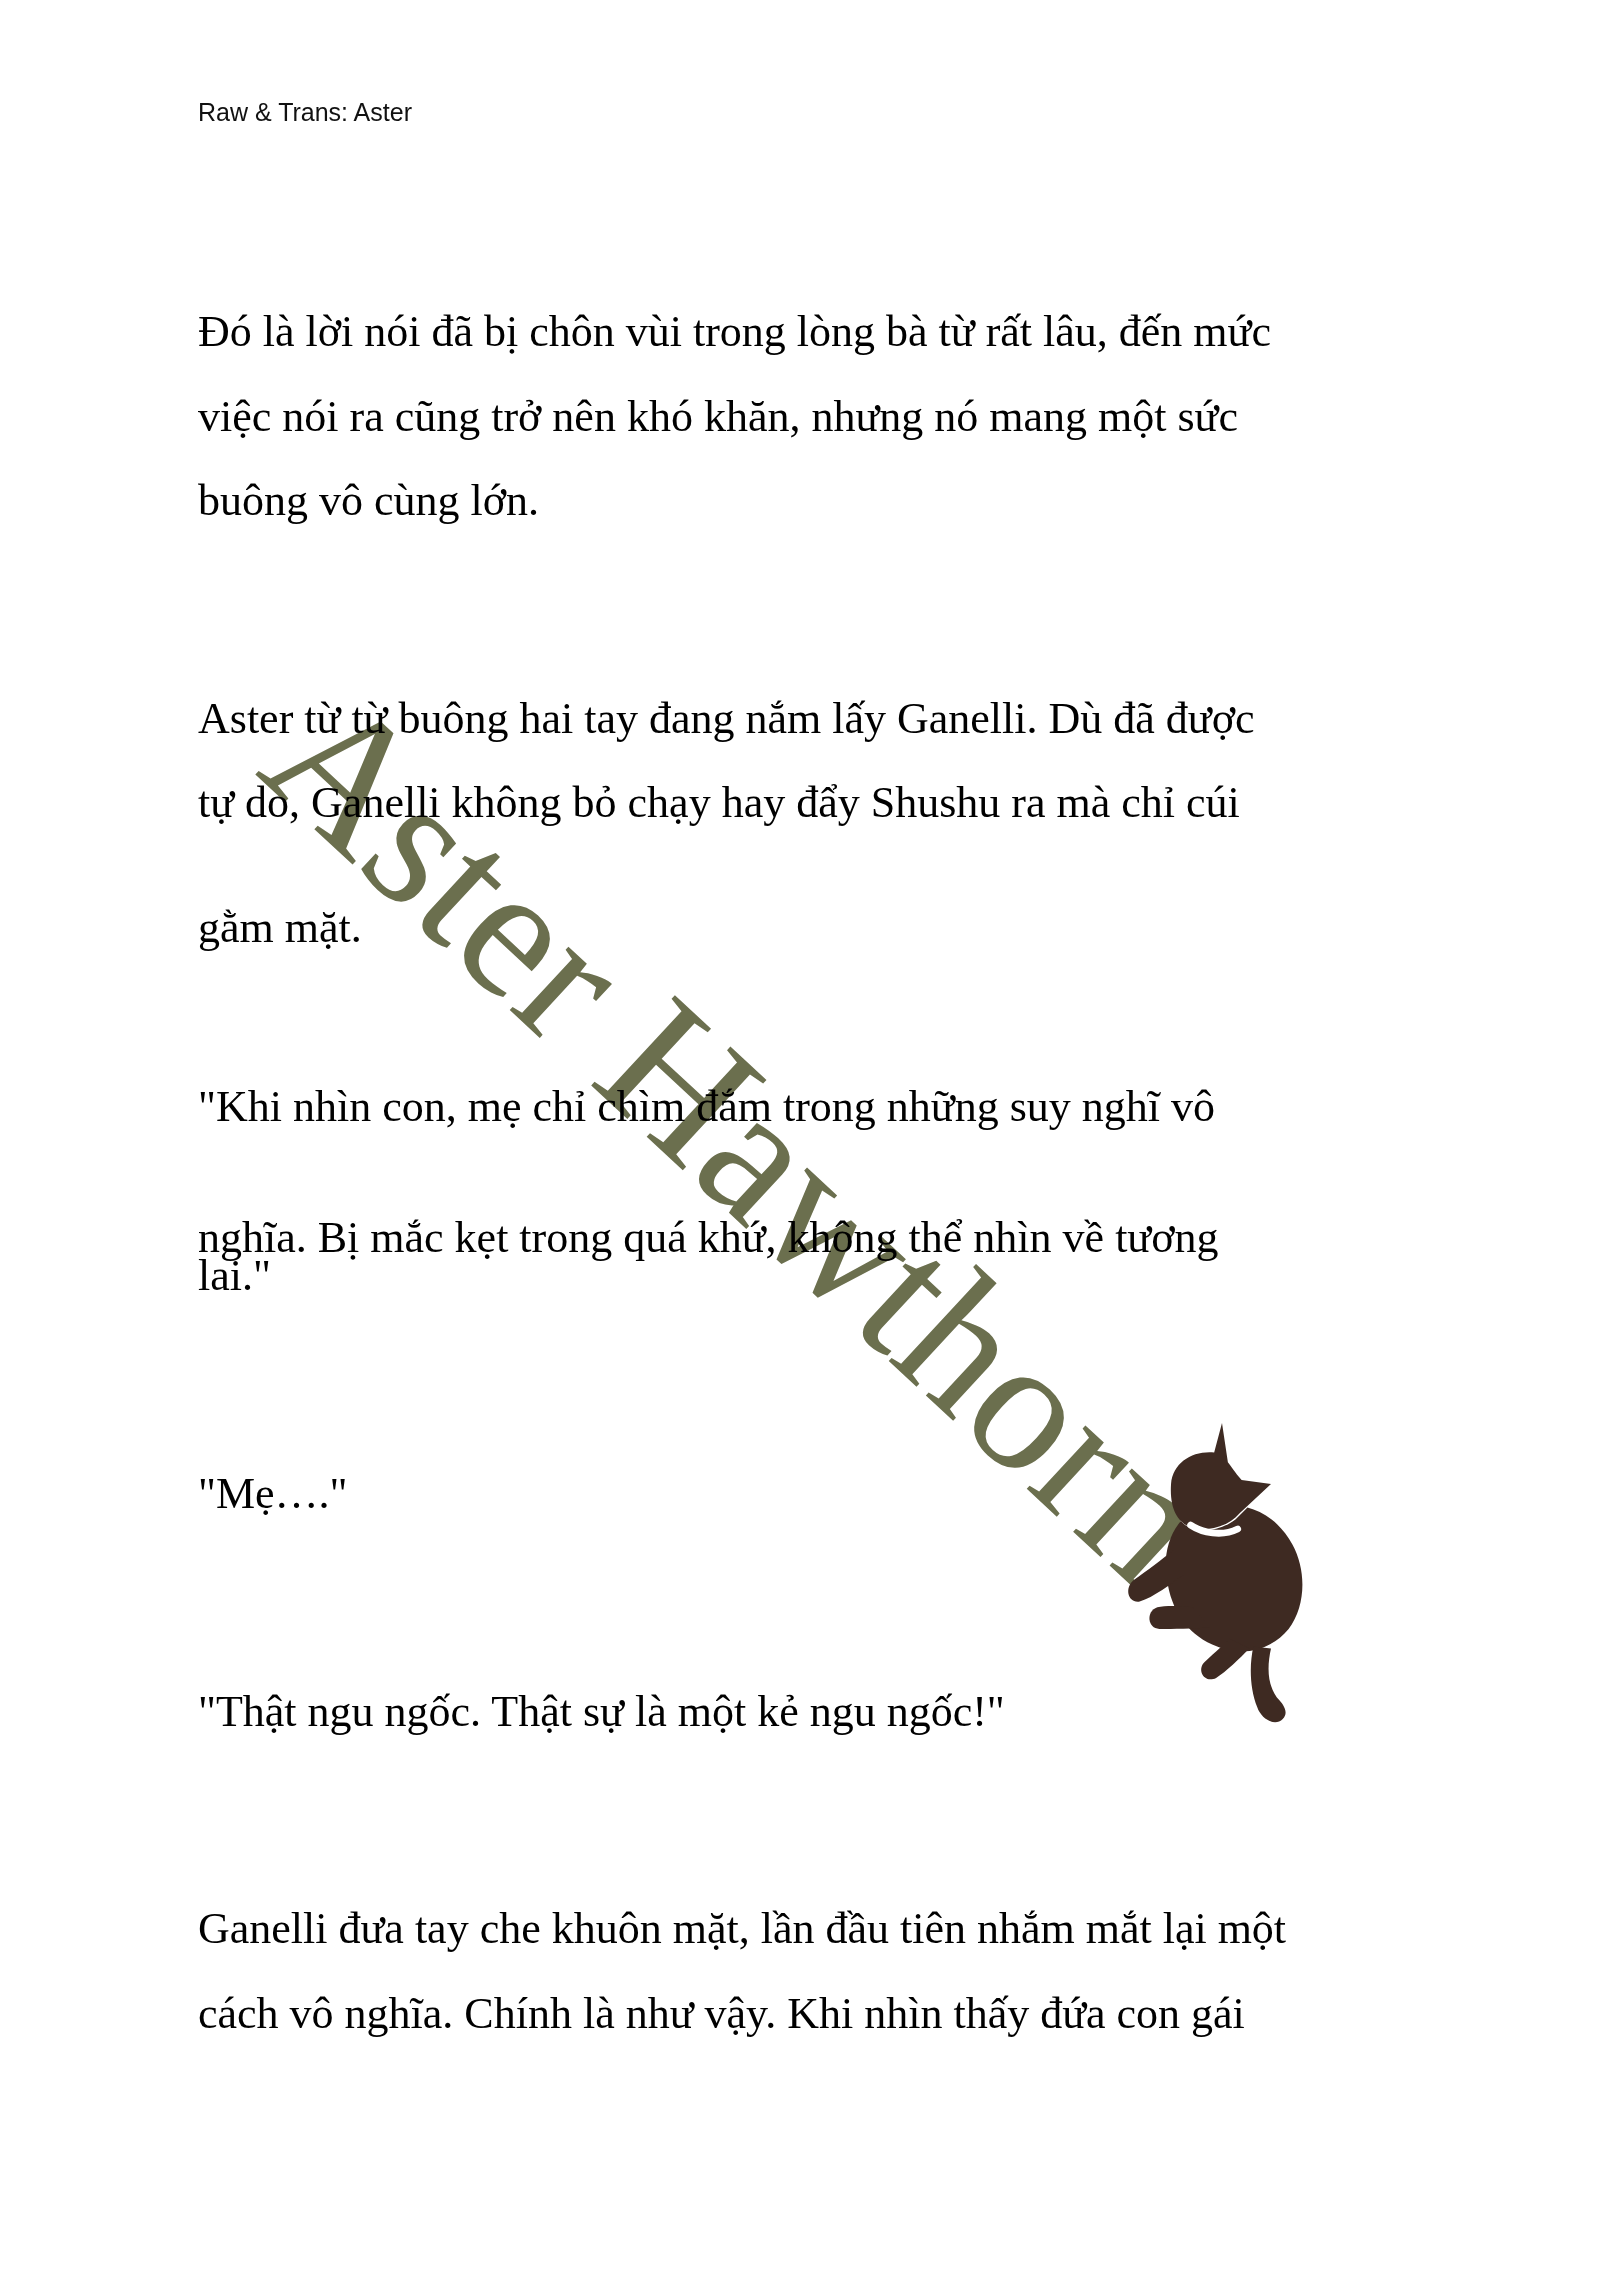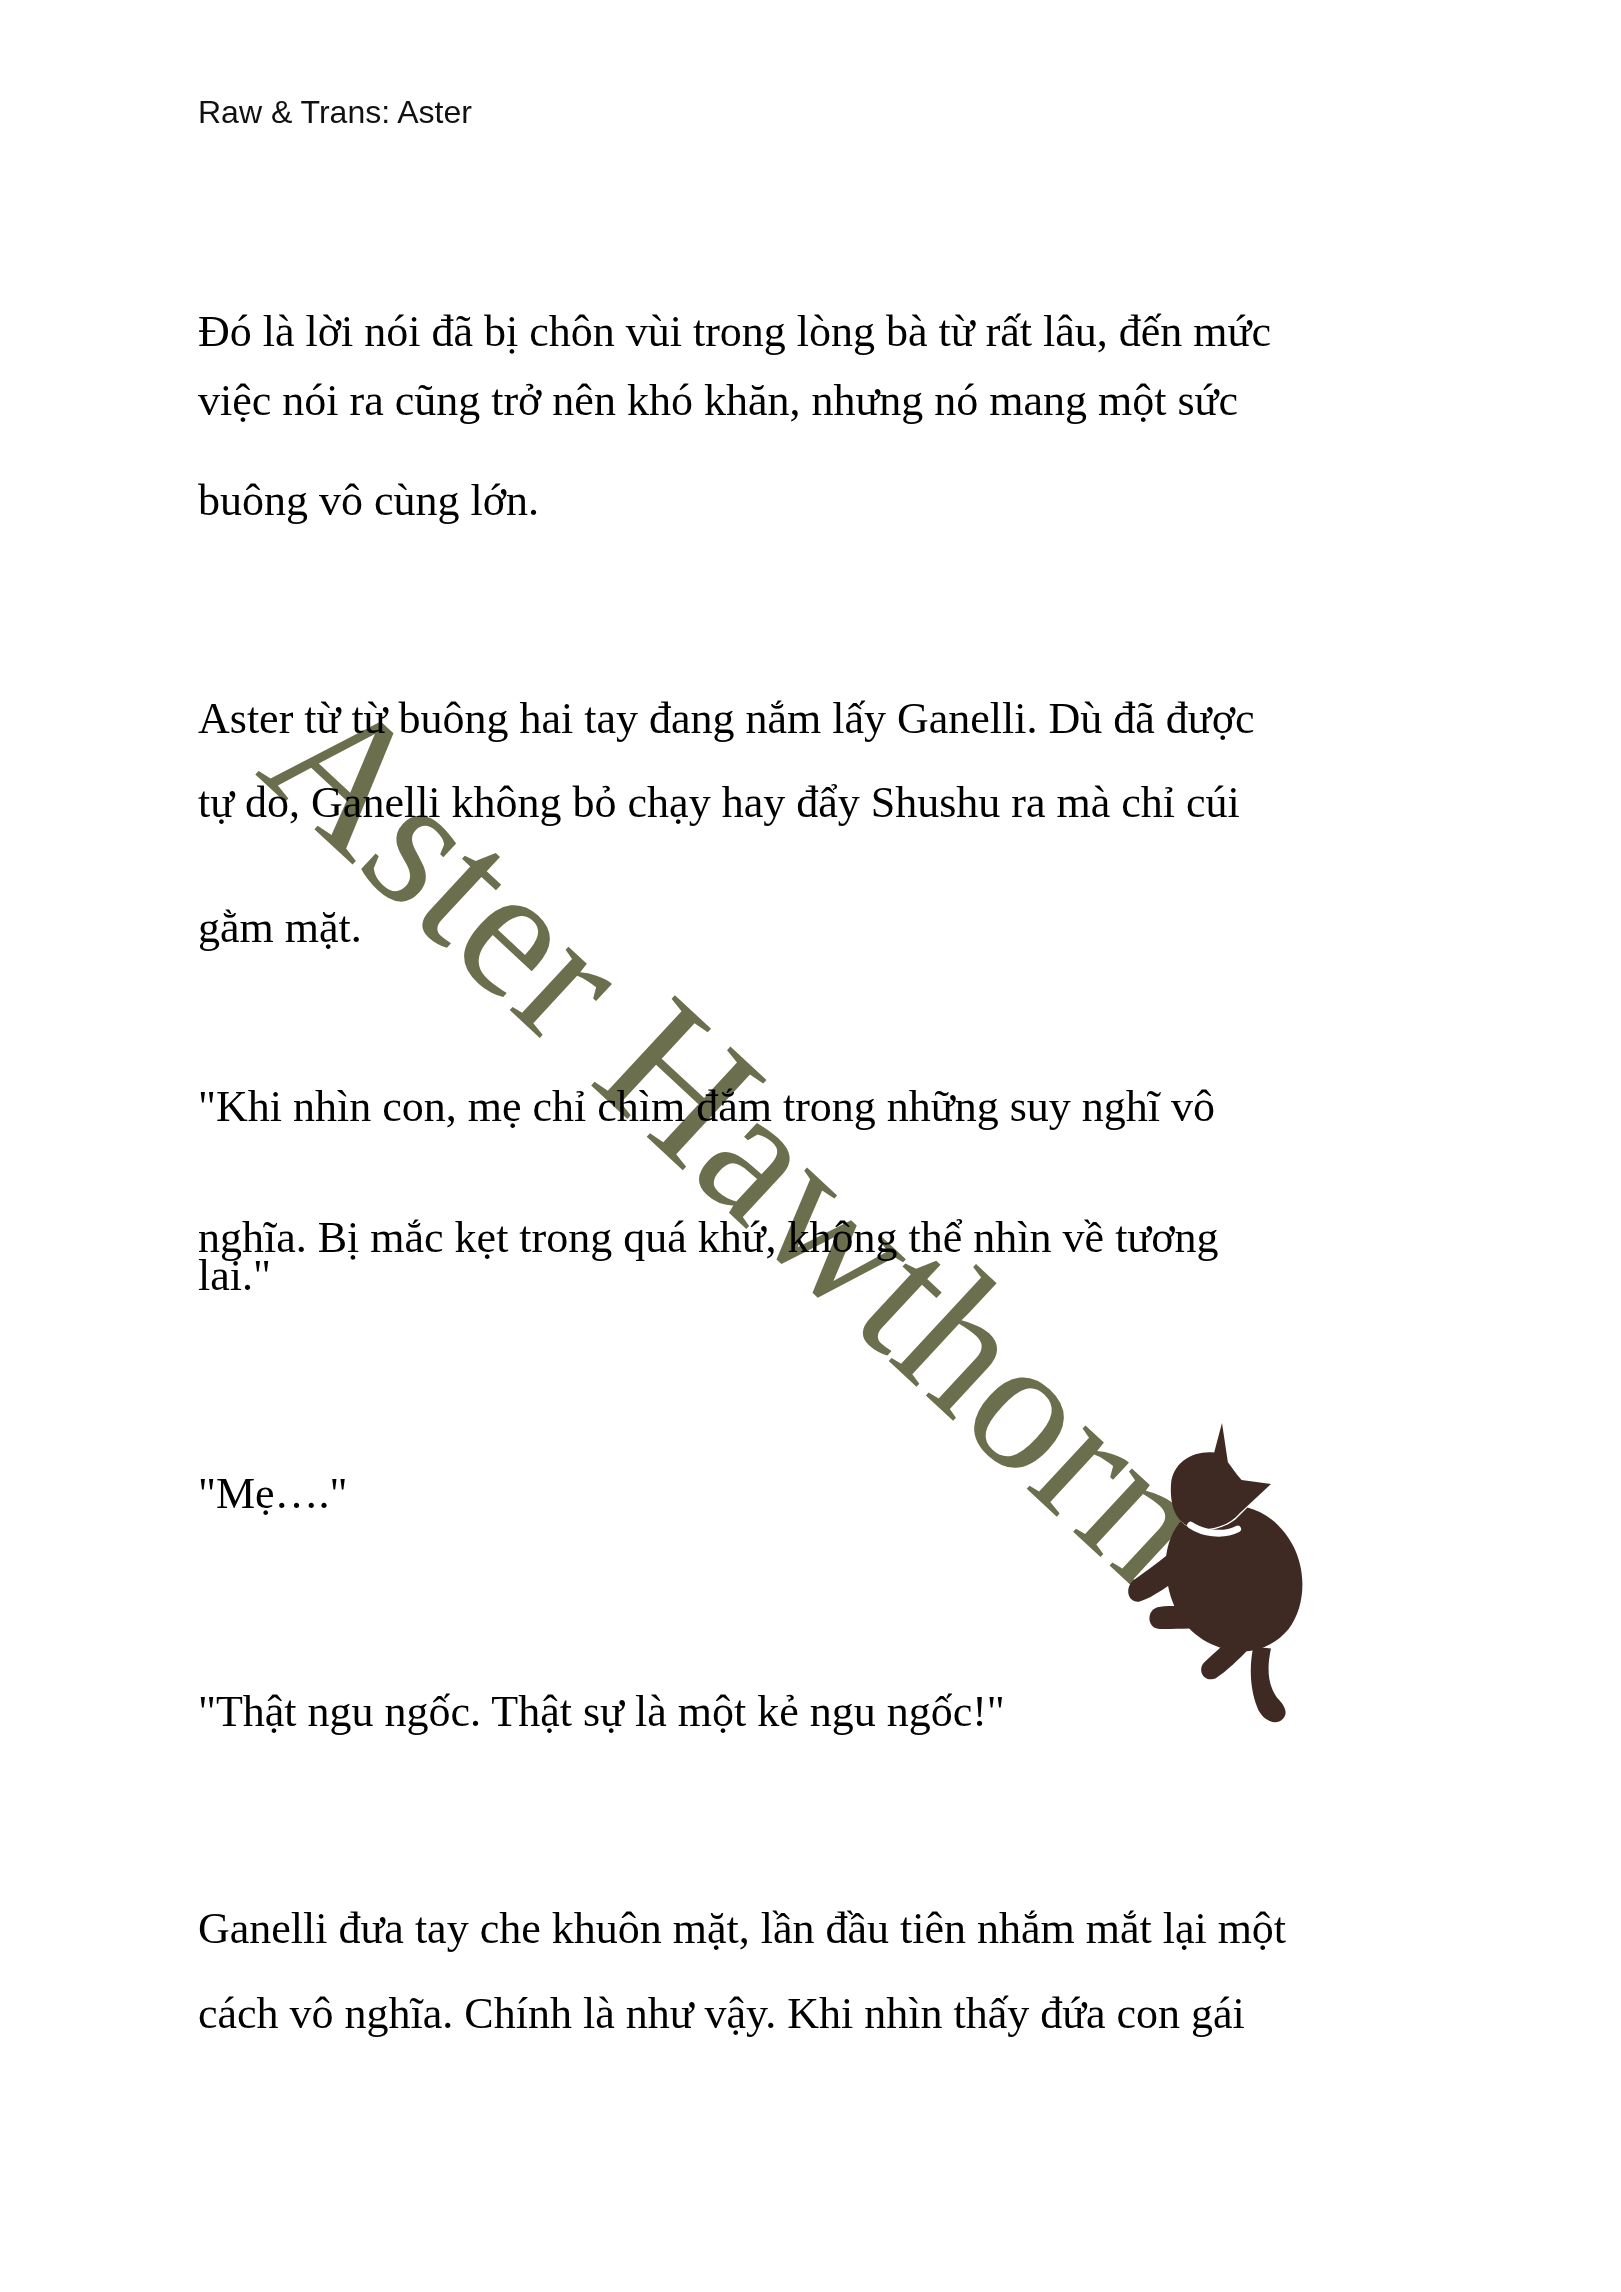--- a/index.html
+++ b/index.html
@@ -18,21 +18,21 @@
     left: 0; top: 0;
     width: 1621px;
     height: 2293px;
     background: #ffffff;
   }
   .header {
     position: absolute;
     left: 198px;
     top: 98px;
     font-family: "Liberation Sans", sans-serif;
-    font-size: 32px;
+    font-size: 25px;
     line-height: 29px;
     color: #111111;
     white-space: nowrap;
   }
   .watermark {
     position: absolute;
     left: 233px;
     top: 608px;
     font-family: "Liberation Serif", serif;
     font-size: 188px;
@@ -92,21 +92,21 @@
       <path d="M132 228 C128 246 128 270 136 290 C140 302 154 310 162 302 C168 296 164 288 156 280 C146 266 146 248 150 230 Z"></path>
     </g>
 
     <path d="M68 104 C80 112 100 116 116 108" stroke="#ffffff" stroke-width="7" fill="none" stroke-linecap="round"></path>
   </svg>
 
   <div class="body-text">
 
     <div>
       <div class="line" style="top:310px">Đó là lời nói đã bị chôn vùi trong lòng bà từ rất lâu, đến mức</div>
-      <div class="line" style="top:379px">việc nói ra cũng trở nên khó khăn, nhưng nó mang một sức</div>
+      <div class="line" style="top:395px">việc nói ra cũng trở nên khó khăn, nhưng nó mang một sức</div>
       <div class="line" style="top:479px">buông vô cùng lớn.</div>
     </div>
 
     <div>
       <div class="line" style="top:697px">Aster từ từ buông hai tay đang nắm lấy Ganelli. Dù đã được</div>
       <div class="line" style="top:781px">tự do, Ganelli không bỏ chạy hay đẩy Shushu ra mà chỉ cúi</div>
       <div class="line" style="top:906px">gằm mặt.</div>
     </div>
 
     <div>

